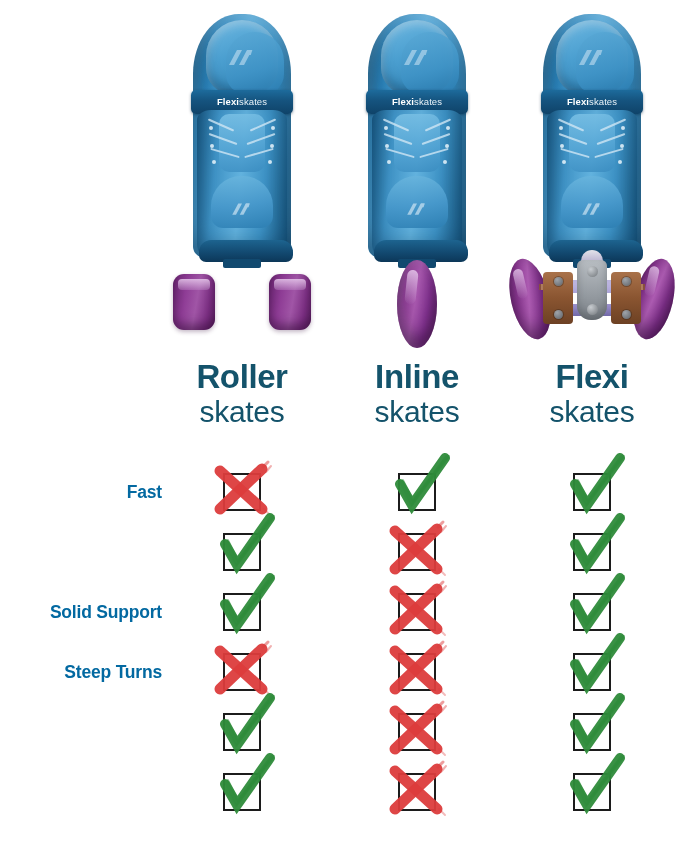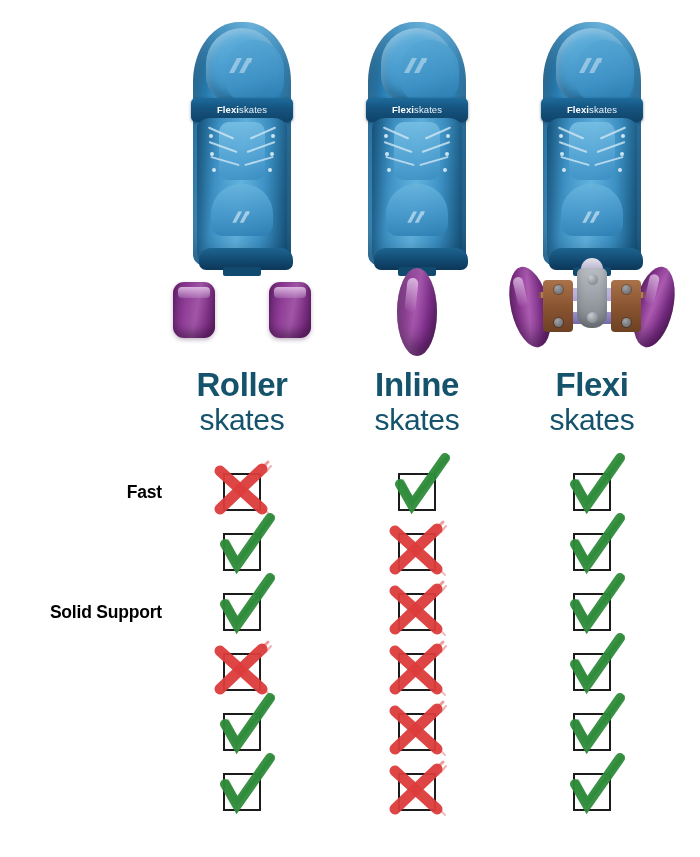--- a/index.html
+++ b/index.html
@@ -11,21 +11,21 @@
   body {
     width: 700px; height: 857px;
     position: relative; overflow: hidden;
     font-family: "Liberation Sans", sans-serif;
     -webkit-font-smoothing: antialiased;
   }
 
   .page { position: relative; width: 700px; height: 857px; }
 
   
-  .products { position: absolute; left: 0; top: 8px; width: 564px; height: 350px; }
+  .products { position: absolute; left: 0; top: 0; width: 564px; height: 350px; }
   .product-cell { position: absolute; top: 0; width: 170px; height: 350px; }
   .product-cell.c0 { left: 157px; }
   .product-cell.c1 { left: 332px; }
   .product-cell.c2 { left: 507px; }
 
   
   .boot { position: absolute; left: 50%; top: 14px; width: 98px; height: 245px;
           transform: translateX(-50%); }
 
   .boot-shell {
@@ -182,37 +182,37 @@
   }
   .truck-spring {
     position: absolute; top: 26px; width: 26px; height: 6px;
     background: repeating-linear-gradient(90deg,#8a5531 0 2px, #b98a5a 2px 4px);
     opacity: .85;
   }
   .truck-spring.left { left: 32px; }
   .truck-spring.right { left: 112px; }
 
   
-  .headings { position: absolute; left: 0; top: 368px; width: 571px; height: 95px; }
+  .headings { position: absolute; left: 0; top: 360px; width: 571px; height: 95px; }
   .heading-cell { position: absolute; top: 0; width: 170px; text-align: center;
                   color: #14536b; line-height: 1.0; }
   .heading-cell.c0 { left: 157px; }
   .heading-cell.c1 { left: 332px; }
   .heading-cell.c2 { left: 507px; }
   .heading-main { font-size: 33px; font-weight: 700; letter-spacing: -.4px; }
   .heading-sub  { font-size: 30px; font-weight: 400; margin-top: 4px; letter-spacing: -.3px; }
 
   
   .grid { position: absolute; left: 0; top: 462px; width: 700px; }
   .grid-row { position: relative; height: 60px; }
 
   .row-label {
     position: absolute; left: 0; top: 0; width: 162px; height: 60px;
     display: flex; align-items: center; justify-content: flex-end;
-    font-size: 17.5px; font-weight: 700; color: #000000; letter-spacing: -.2px;
+    font-size: 17.5px; font-weight: 700; color: #0369a1; letter-spacing: -.2px;
     white-space: nowrap;
   }
 
   .mark-cell { position: absolute; top: 0; width: 170px; height: 60px; }
   .mark-cell.c0 { left: 157px; }
   .mark-cell.c1 { left: 332px; }
   .mark-cell.c2 { left: 507px; }
 
   .checkbox {
     position: absolute; left: 50%; top: 11px; transform: translateX(-50%);
@@ -525,20 +525,21 @@
             <g stroke="#2e8b3a" fill="none" stroke-linecap="round">
               <path d="M21 32 L33 53 L66 6" stroke-width="10" opacity=".95"></path>
               <path d="M22 30 L33 51 L68 5" stroke-width="4" opacity=".55"></path>
               <path d="M24 28 L34 49 L70 4" stroke-width="2" opacity=".4"></path>
               <path d="M20 34 L32 54 L64 9" stroke-width="2" opacity=".35"></path>
             </g>
           </svg>
         </div>
       </div>
       <div class="grid-row">
+        <div class="row-label">Steep Turns</div>
         <div class="mark-cell c0">
           <div class="checkbox"></div>
           <svg class="mark-svg" viewBox="0 0 76 76">
             <g stroke="#dc3c3c" fill="none" stroke-linecap="round">
               <path d="M16 19 L58 57" stroke-width="11" opacity=".95"></path>
               <path d="M58 17 L16 57" stroke-width="11" opacity=".95"></path>
               <path d="M59 15 L64 10" stroke-width="3" opacity=".5"></path>
               <path d="M62 20 L67 14" stroke-width="2" opacity=".4"></path>
               <path d="M60 57 L66 63" stroke-width="2" opacity=".35"></path>
             </g>

